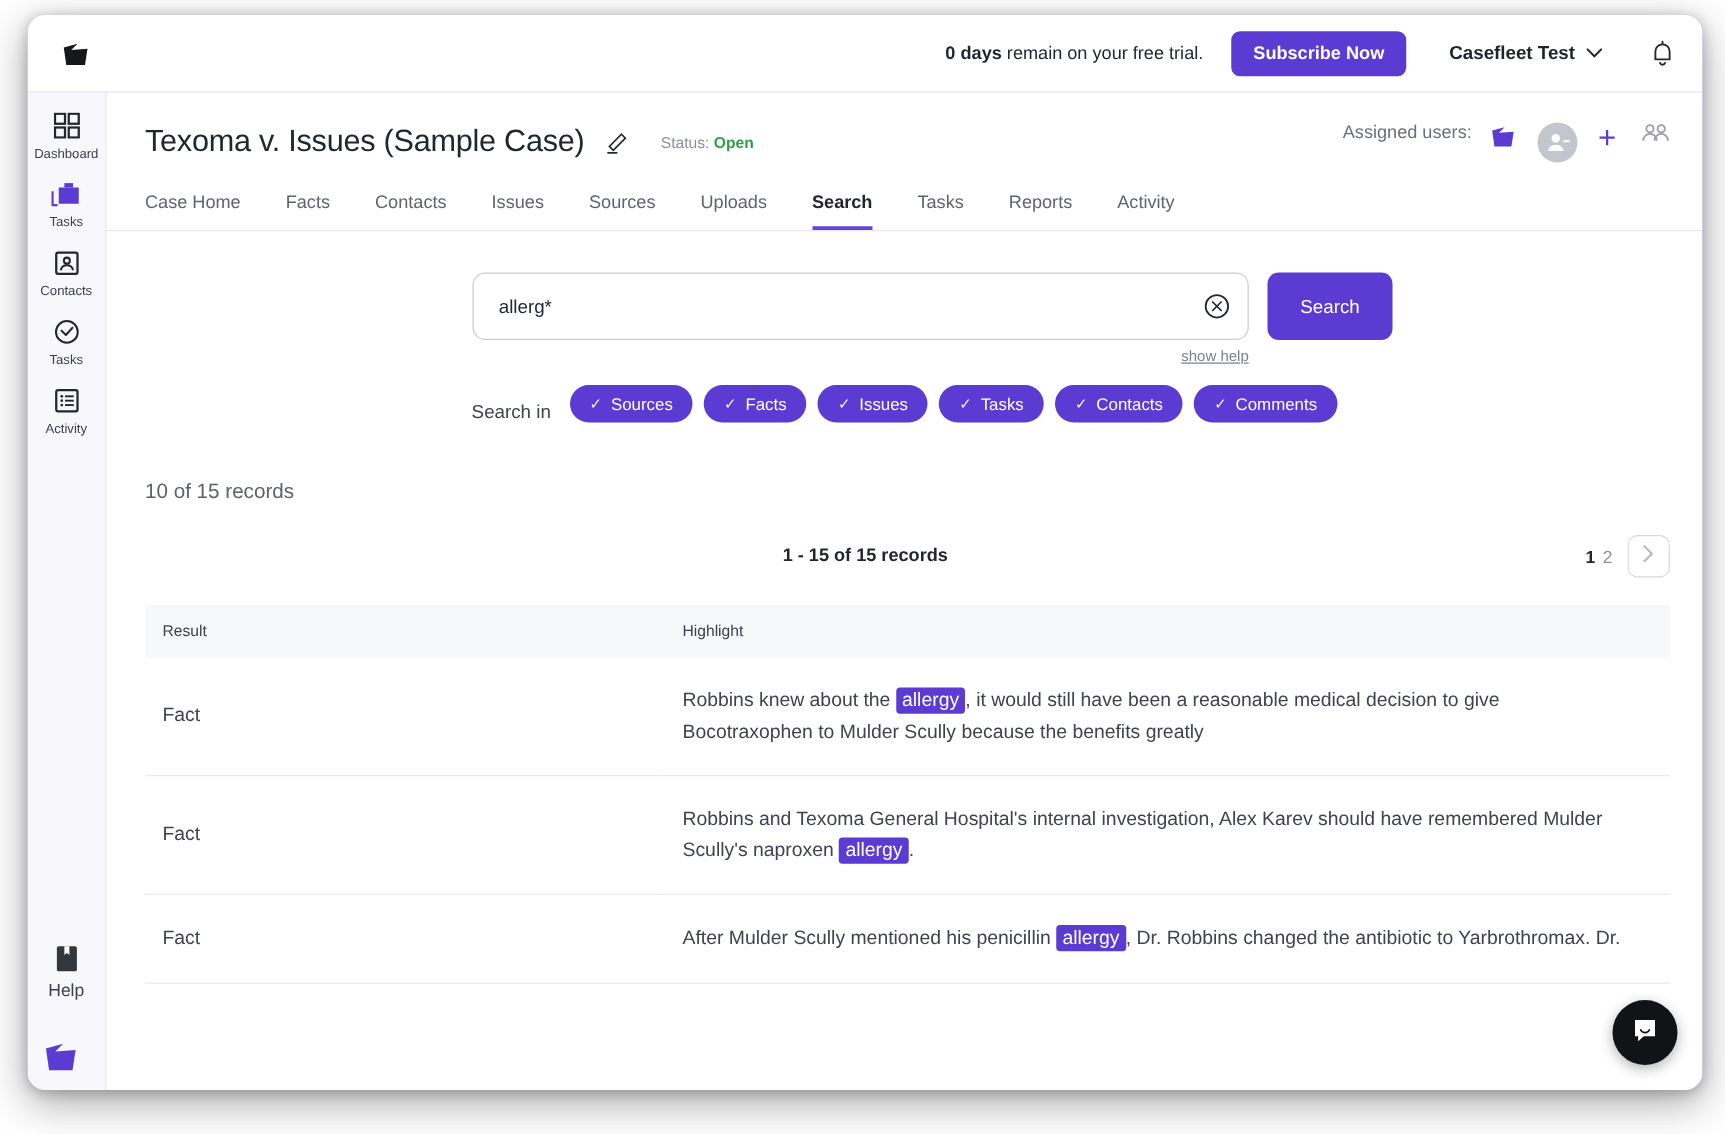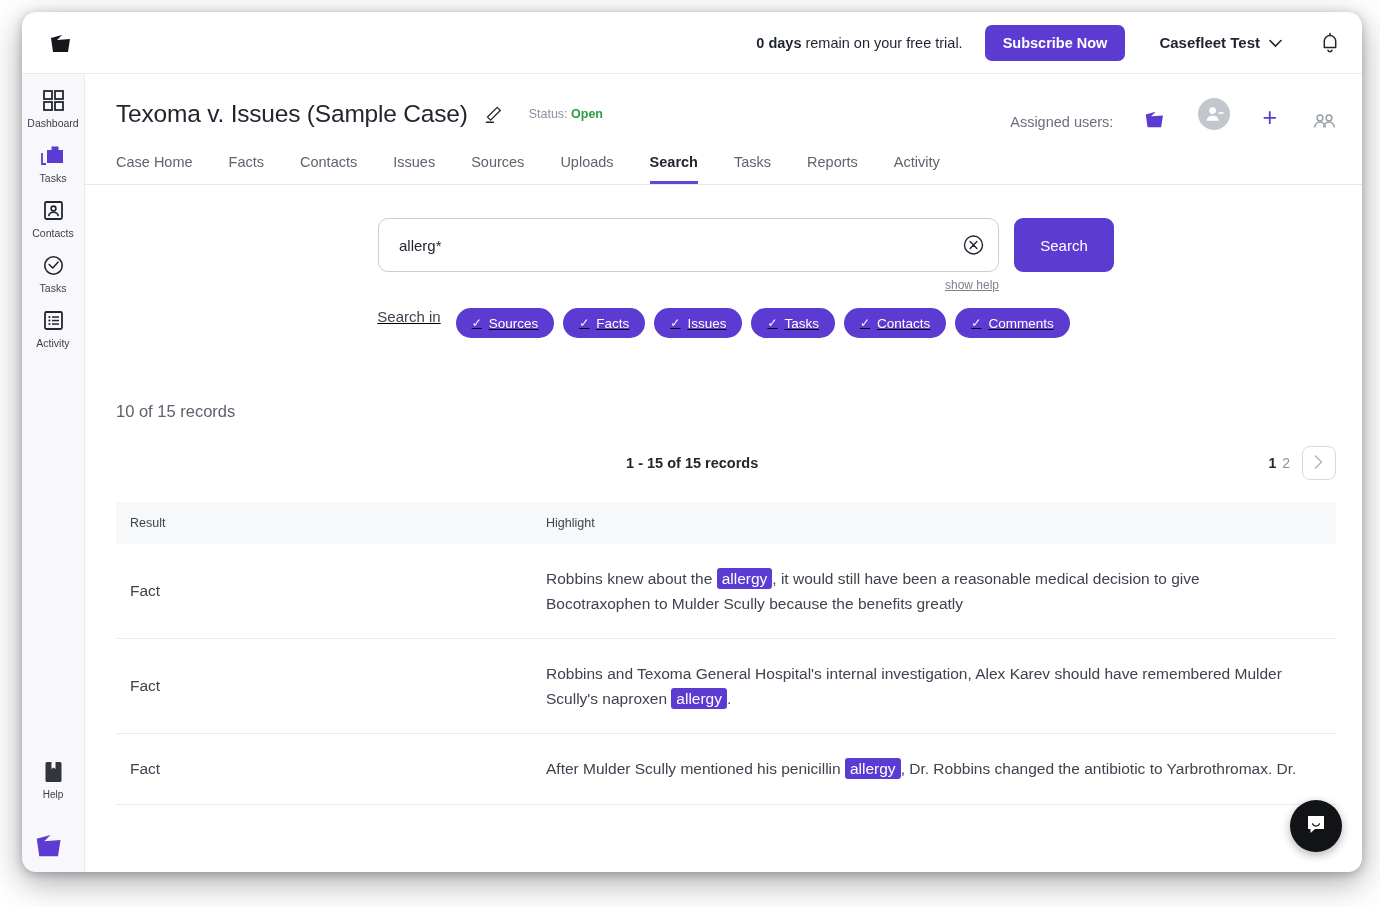--- a/index.html
+++ b/index.html
@@ -72,21 +72,21 @@
     align-items: center; gap: 5px;
     cursor: pointer;
   }
   .nav-item .lbl { font-size: 10.5px; color: #3b3f4a; }
   .nav-icon { height: 24px; display: flex; align-items: center; justify-content: center; }
   .help-item {
     position: absolute; bottom: 72px; left: 0; width: 100%;
     display: flex; flex-direction: column; align-items: center; gap: 5px;
     cursor: pointer;
   }
-  .help-item .lbl { font-size: 10px; color: #3b3f4a; }
+  .help-item .lbl { font-size: 14px; color: #3b3f4a; }
   .side-logo {
     position: absolute; bottom: 12px; left: 0; width: 100%;
     display: flex; justify-content: center; cursor: pointer;
   }
 
   
   .content {
     position: absolute; left: 63px; top: 62px;
     width: calc(100% - 63px); height: calc(100% - 62px);
     background: #fff;
@@ -100,21 +100,21 @@
   .case-title {
     font-size: 24.5px; color: #22262f; font-weight: 400;
     letter-spacing: -0.2px;
   }
   .edit-pencil { margin-left: 16px; cursor: pointer; display: flex; }
   .status-wrap { margin-left: 26px; font-size: 12.5px; color: #8b909c; }
   .status-wrap .sv { color: #2e9e47; font-weight: 700; }
 
   .assigned {
     margin-left: auto;
-    display: flex; align-items: flex-end; gap: 16px;
+    display: flex; align-items: flex-start; gap: 0;
     font-size: 14.5px; color: #6a6f7b;
   }
   .assigned .au-logo { margin-left: 14px; display:flex; cursor: pointer; }
   .assigned .avatar {
     margin-left: 10px; width: 32px; height: 32px; border-radius: 50%;
     background: #c3c7cd; display: flex; align-items: center; justify-content: center;
     cursor: pointer;
   }
   .assigned .plus {
     margin-left: 16px; color: #5b3bd1; font-size: 25px; line-height: 1;
@@ -168,38 +168,38 @@
   }
   .show-help {
     align-self: flex-end;
     margin-right: 115px; margin-top: 6px;
     font-size: 12px; color: #7d818d;
     text-decoration: underline; cursor: pointer;
   }
 
   .chips-row {
     margin-top: 16px;
-    display: flex; align-items: flex-start; justify-content: center; gap: 9px; text-decoration: underline;
+    display: flex; align-items: flex-end; justify-content: center; gap: 9px;
   }
   .chips-label { font-size: 15px; color: #3d424d; margin-right: 6px; }
   .chip {
     background: #5b3bd1; color: #fff;
     border: none; border-radius: 16px;
     height: 30px; padding: 0 16px;
     font-size: 13.5px; cursor: pointer;
     display: flex; align-items: center; gap: 7px;
     font-family: "Liberation Sans", sans-serif;
     white-space: nowrap;
   }
   .chip .ck { font-size: 12px; opacity: 0.95; }
 
   
   .results { padding: 0 26px 0 31px; }
   .records-count {
-    margin-top: 64px;
+    margin-top: 46px;
     font-size: 16.5px; color: #5c616c;
   }
   .pager-row {
     margin-top: 25px;
     display: flex; align-items: center;
   }
   .show-wrap { display: flex; align-items: center; gap: 9px; font-size: 14px; color: #3d424d; }
   .show-select {
     position: relative;
     width: 58px; height: 33px;

